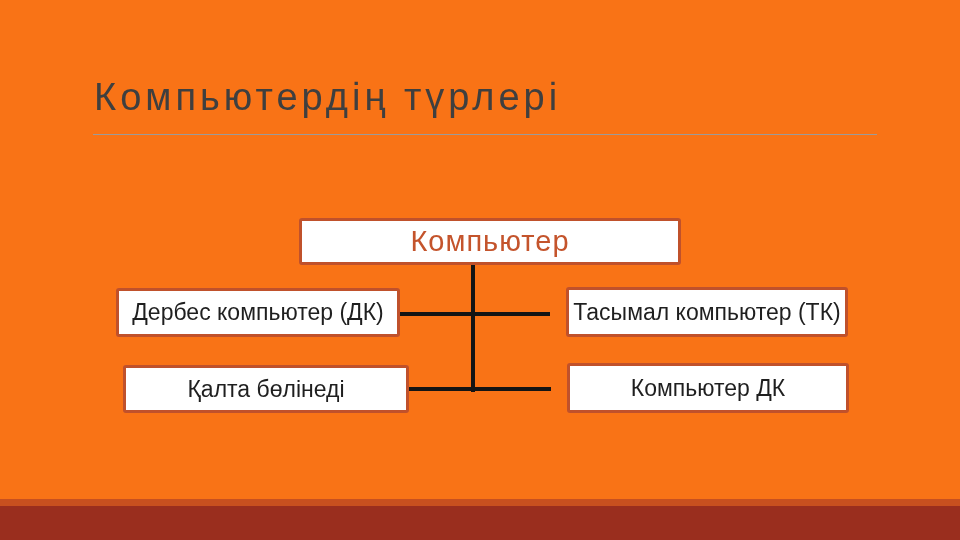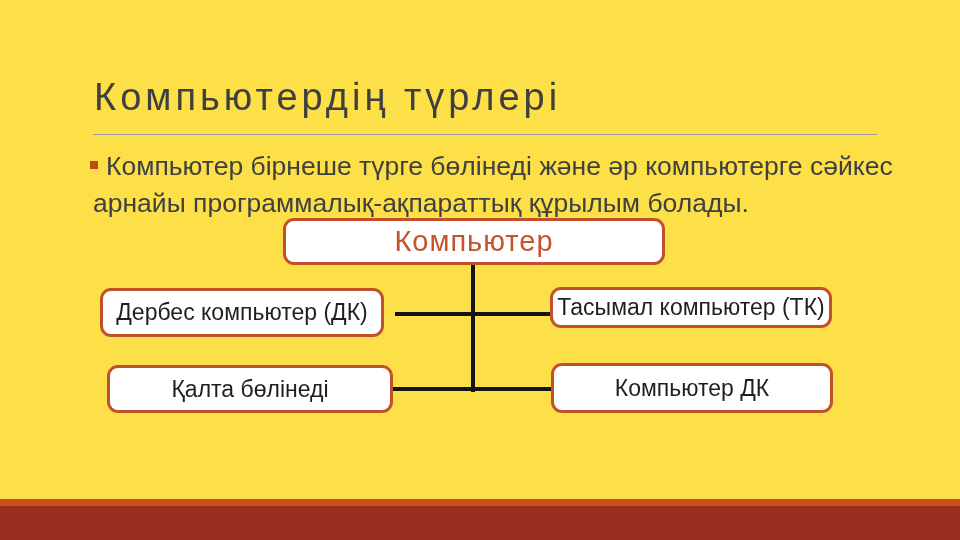--- a/index.html
+++ b/index.html
@@ -1,22 +1,23 @@
 <!DOCTYPE html>
 <html><head>
 <meta charset="utf-8">
 <style>
   html, body { margin: 0; padding: 0; background: #ffffff; }
   #slide {
     position: relative;
     width: 960px;
     height: 540px;
-    background: #fde047;
+    background: #f97316;
     overflow: hidden;
     font-family: "Liberation Sans", sans-serif;
+    text-align: right;
   }
 
   
   #title {
     position: absolute;
     left: 94px;
     top: 76px;
     font-size: 38px;
     letter-spacing: 4px;
     color: #3F3F3F;
@@ -51,36 +52,37 @@
     vertical-align: 6px;
   }
   #bullet-line2 { padding-left: 3px; }
 
   
   .node {
     position: absolute;
     box-sizing: border-box;
     background: #ffffff;
     border: 3px solid #C0512B;
-    border-radius: 11px;
+    border-radius: 3px;
     display: flex;
     align-items: center;
     justify-content: center;
     color: #1F1F1F;
     font-size: 23px;
     white-space: nowrap;
+    margin-left: 16px;
   }
   #node-root {
     left: 283px; top: 218px; width: 382px; height: 47px;
     color: #C4542C;
     font-size: 29px;
     letter-spacing: 1px;
   }
   #node-child-0 { left: 100px; top: 288px; width: 284px; height: 49px; }
-  #node-child-1 { left: 550px; top: 287px; width: 282px; height: 41px; }
+  #node-child-1 { left: 550px; top: 287px; width: 282px; height: 50px; }
   #node-child-2 { left: 107px; top: 365px; width: 286px; height: 48px; }
   #node-child-3 { left: 551px; top: 363px; width: 282px; height: 50px; }
 
   .connector { position: absolute; background: #141414; }
   #connector-trunk   { left: 471px; top: 265px; width: 4px;  height: 127px; }
   #connector-row1    { left: 395px; top: 312px; width: 155px; height: 4px; }
   #connector-row2    { left: 393px; top: 387px; width: 158px; height: 4px; }
 
   
   #footer-accent-line {
@@ -98,26 +100,20 @@
 </style>
 </head>
 <body>
 
 <div id="slide">
 
   <div id="title">Компьютердің түрлері</div>
 
   <div id="title-rule"></div>
 
-  <div id="bullet-block">
-    <div class="bullet-line">
-      <span id="bullet-marker"></span><span>Компьютер бірнеше түрге бөлінеді және әр компьютерге сәйкес</span>
-    </div>
-    <div class="bullet-line" id="bullet-line2">арнайы программалық-ақпараттық құрылым болады.</div>
-  </div>
 
   <div id="connector-trunk" class="connector"></div>
   <div id="connector-row1" class="connector"></div>
   <div id="connector-row2" class="connector"></div>
 
   <div id="node-root" class="node">Компьютер</div>
 
   <div id="node-child-0" class="node">Дербес компьютер (ДК)</div>
 
   <div id="node-child-1" class="node">Тасымал компьютер (ТК)</div>

